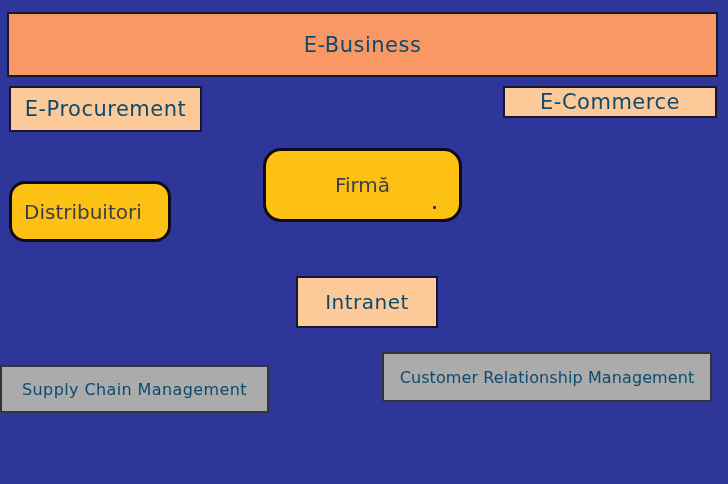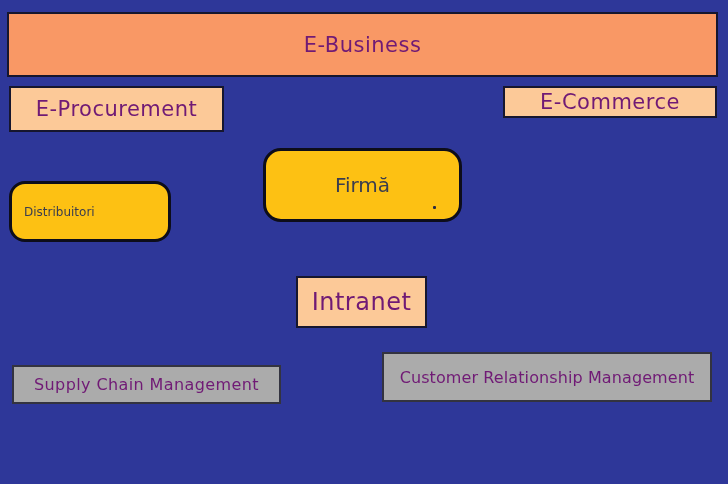--- a/index.html
+++ b/index.html
@@ -15,60 +15,60 @@
     overflow: hidden;
     font-family: "DejaVu Sans", "Liberation Sans", sans-serif;
   }
   .node {
     position: absolute;
     box-sizing: border-box;
     display: flex;
     align-items: center;
     justify-content: center;
     white-space: nowrap;
-    color: #701a75;
+    color: #0c4a6e;
   }
   
   .e-business {
     left: 7px; top: 12px; width: 711px; height: 65px;
     background: #F99865;
     border: 2px solid #16162E;
     font-size: 21px;
     letter-spacing: 0.5px;
   }
   
   .peach {
     background: #FCC998;
     border: 2px solid #16162E;
     font-size: 21px;
     letter-spacing: 0.5px;
   }
-  .e-procurement { left: 9px;   top: 86px;  width: 215px; height: 46px; }
+  .e-procurement { left: 9px;   top: 86px;  width: 193px; height: 46px; }
   .e-commerce    { left: 503px; top: 86px;  width: 214px; height: 32px; }
-  .intranet      { left: 296px; top: 276px; width: 131px; height: 52px; font-size: 24px; }
+  .intranet      { left: 296px; top: 276px; width: 142px; height: 52px; font-size: 20px; }
   
   .gold {
     background: #FDC113;
     border: 3px solid #0D0D1A;
     border-radius: 18px;
     color: #3A3D4F;
-    font-size: 12px;
+    font-size: 20px;
   }
   .firma         { left: 263px; top: 148px; width: 199px; height: 74px; font-size: 20px; text-align: right; }
   .distribuitori { left: 9px;   top: 181px; width: 162px; height: 61px;
                    justify-content: flex-start; padding-left: 12px; border-radius: 16px; }
   .clienti       { left: 556px; top: 182px; width: 161px; height: 59px; border-radius: 16px; }
   
   .gray {
     background: #ABABAB;
     border: 2px solid #333340;
     font-size: 16px;
     letter-spacing: 0.4px;
   }
-  .scm { left: 12px;  top: 365px; width: 269px; height: 39px; }
+  .scm { left: 0;  top: 365px; width: 269px; height: 48px; }
   .crm { left: 382px; top: 352px; width: 330px; height: 50px; letter-spacing: 0.1px; }
   
   .stray-dot {
     position: absolute;
     left: 433px; top: 206px;
     width: 3px; height: 3px;
     background: #2B2B40;
     border-radius: 1px;
   }
 </style>

